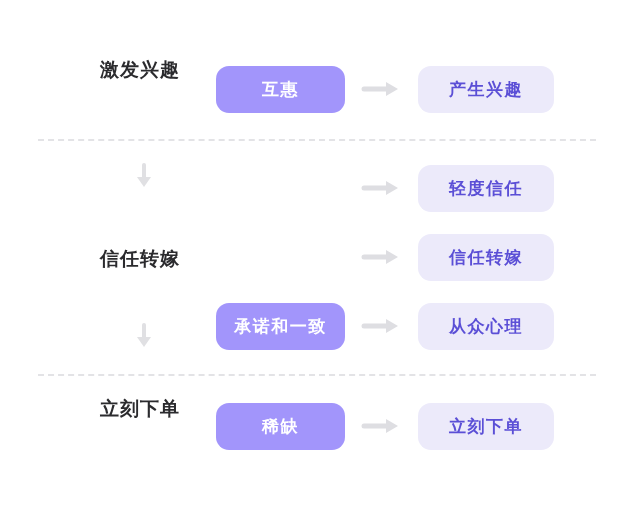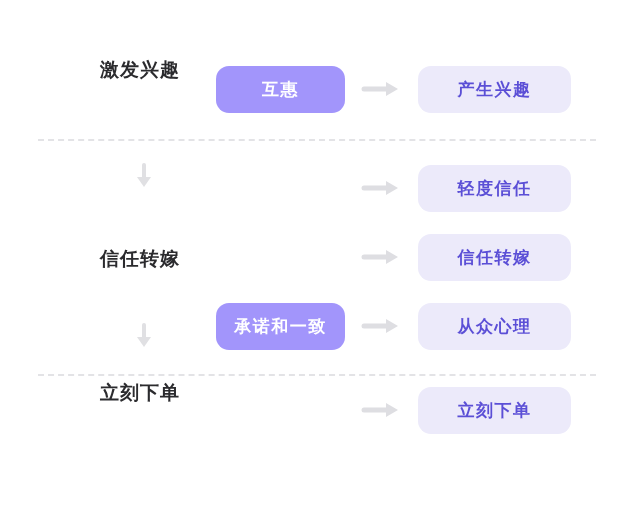--- a/index.html
+++ b/index.html
@@ -34,21 +34,21 @@
   .divider.d2 { top: 374px; }
 
   
   .stage {
     position: absolute;
     left: 0;
     width: 640px;
   }
   .stage-1 { top: 38px;  height: 101px; }
   .stage-2 { top: 141px; height: 233px; }
-  .stage-3 { top: 360px; height: 100px; }
+  .stage-3 { top: 376px; height: 100px; }
 
   
   .stage-label {
     position: absolute;
     left: 100px;
     width: 105px;
     text-align: left;
     font-size: 19px;
     font-weight: 700;
     color: #2b2b2e;
@@ -100,21 +100,21 @@
     box-sizing: border-box;
   }
   .box.tactic {
     left: 216px;
     width: 129px;
     background: #a295fb;
     color: #ffffff;
   }
   .box.effect {
     left: 418px;
-    width: 153px;
+    width: 136px;
     background: #eceafa;
     color: #5b4fd6;
   }
 
   
   .right-arrow {
     position: absolute;
     left: 360px;
     top: 12px;
     width: 42px;
@@ -197,20 +197,21 @@
       </div>
       <div class="box effect">从众心理</div>
     </div>
   </div>
 
   <div class="stage stage-3">
 
     <div class="stage-label">立刻下单</div>
 
     <div class="row row-a">
+      <div class="box tactic">稀缺</div>
       <div class="right-arrow">
         <svg viewBox="0 0 42 22" aria-hidden="true">
           <path d="M4 11 H28" stroke="currentColor" stroke-width="5" stroke-linecap="round" fill="none"></path>
           <path d="M26 4 L38 11 L26 18 Z" fill="currentColor"></path>
         </svg>
       </div>
       <div class="box effect">立刻下单</div>
     </div>
   </div>
 

